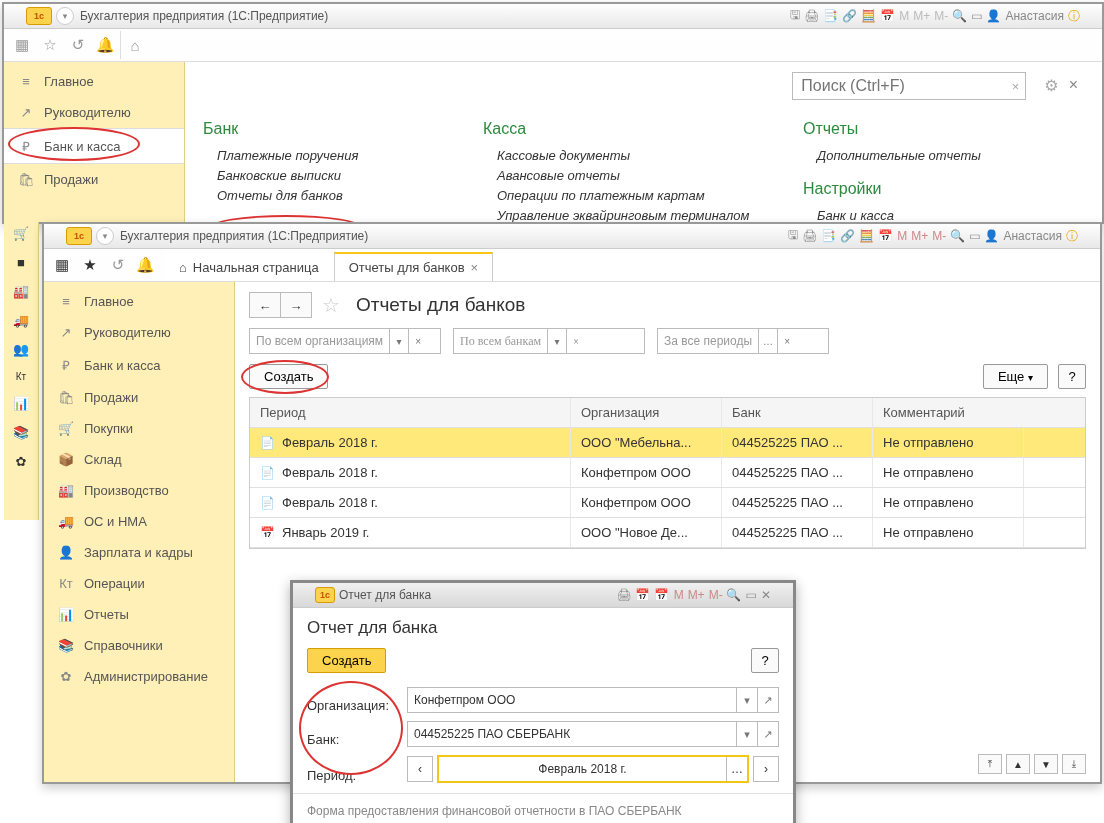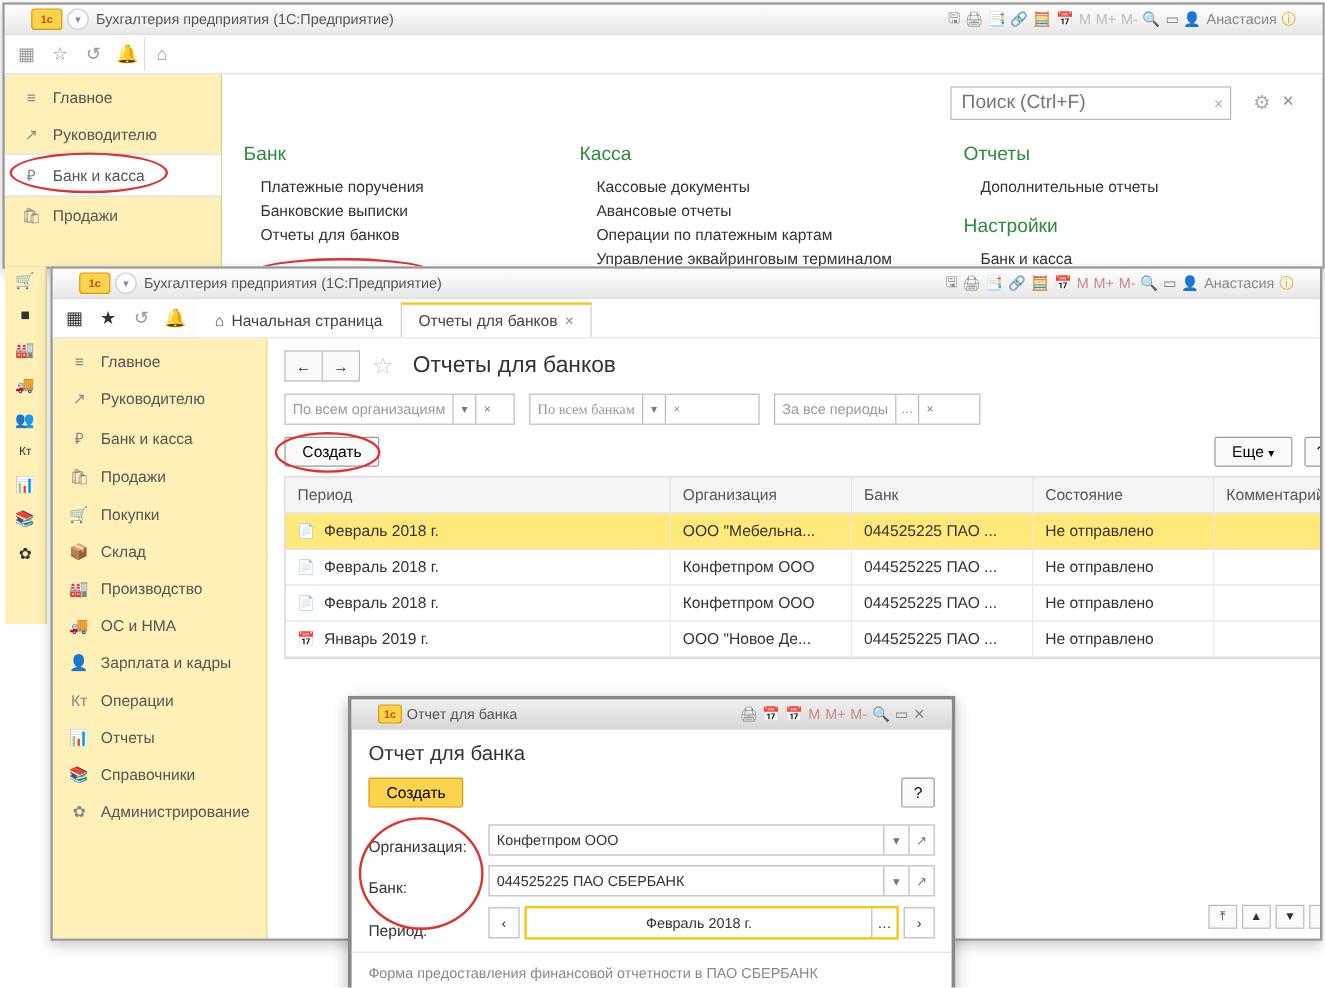--- a/index.html
+++ b/index.html
@@ -81,21 +81,21 @@
     padding:8px 14px;
     font-size:13px;
     color:#555;
     cursor:pointer;
     gap:10px;
   }
   .sidebar .nav-item.active { background:#fff; border-top:1px solid #ddd; border-bottom:1px solid #ddd; }
   .sidebar .nav-icon { width:16px; color:#888; font-size:13px; text-align:center;}
   .content { flex:1; background:#fff; padding:10px 18px; position:relative; }
   .section-head { color:#2d8a3e; font-size:16px; margin-bottom:10px; }
-  .link-item { font-size:13px; color:#333; margin:5px 0 5px 14px; cursor:pointer; }
+  .link-item { font-size:13px; color:#333; margin:5px 0 5px 14px; cursor:pointer;font-style:italic; }
   .cols { display:flex; gap:20px; }
   .col { flex:1; }
   .search-box {
     border:1px solid #bbb;
     display:flex;
     align-items:center;
     width:220px;
     height:26px;
     padding:0 6px;
     color:#999;
@@ -468,21 +468,20 @@
         <span class="ellipse" style="left:6px;top:-4px;width:84px;height:30px;"></span>
         <div class="spacer"></div>
         <button class="btn"><span>Еще</span> <span style="font-size:10px;">▾</span></button>
         <button class="btn" style="width:28px;padding:4px 0;">?</button>
       </div>
       <div class="table">
         <div class="trow thead">
           <div class="cell col-period">Период</div>
           <div class="cell col-org">Организация</div>
           <div class="cell col-bank">Банк</div>
-          <div class="cell col-status">Состояние</div>
           <div class="cell col-comment">Комментарий</div>
         </div>
         <div id="table-body">
             <div class="trow selected">
               <div class="cell col-period"><span class="row-icon ico">📄</span><span>Февраль 2018 г.</span></div>
               <div class="cell col-org">ООО "Мебельна...</div>
               <div class="cell col-bank">044525225 ПАО ...</div>
               <div class="cell col-status">Не отправлено</div>
               <div class="cell col-comment"></div>
             </div>

